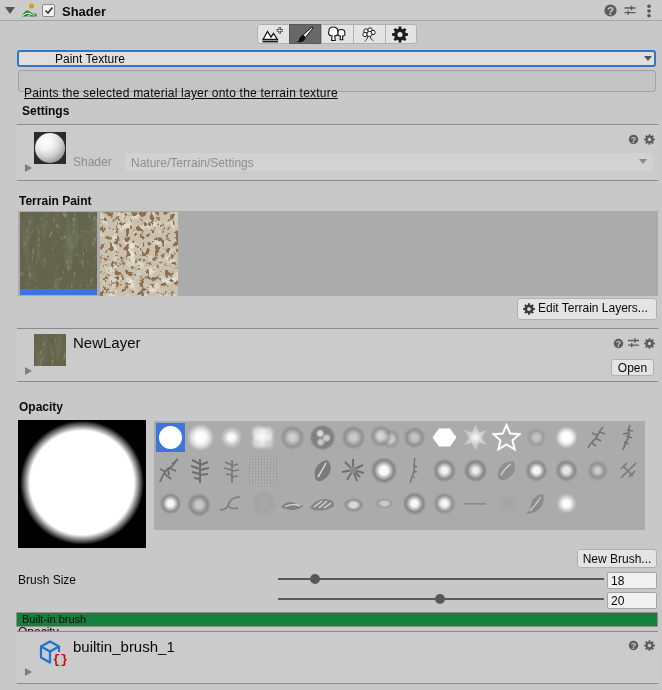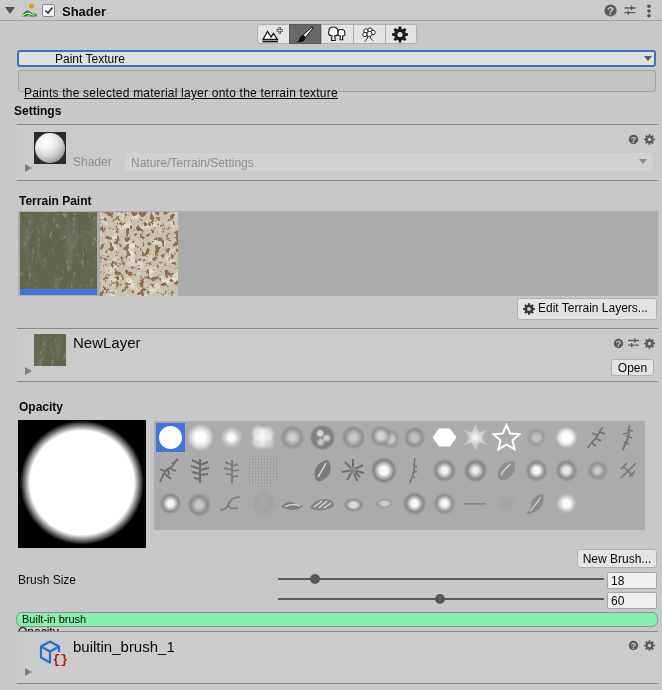--- a/index.html
+++ b/index.html
@@ -82,21 +82,21 @@
  </g>
 </svg>
 <svg class="abs" style="left:391px;top:26px" width="18" height="17" viewBox="-6.7 -6.3 13.4 12.6">
       <use href="#gearP" fill="#1d1d1d"></use>
     </svg>
 <div class="abs" style="left:17px;top:50px;width:639px;height:17px;background:#dfdfdf;border:2px solid #3574c1;border-radius:3px;box-sizing:border-box;"></div>
 <div class="abs" style="left:22px;top:52px;margin-left:33px;">Paint Texture</div>
 <div class="abs" style="left:644px;top:56px;width:0;height:0;border-top:5px solid #555;border-left:4px solid transparent;border-right:4px solid transparent;"></div>
 <div class="abs" style="left:18px;top:70px;width:638px;height:22px;background:#c3c3c3;border:1px solid #a2a2a2;border-radius:3px;box-sizing:border-box;"></div>
 <div class="abs" style="left:24px;top:86px;letter-spacing:0.22px;text-decoration:underline;">Paints the selected material layer onto the terrain texture</div>
-<div class="abs b" style="left:14px;top:104px;">Settings</div>
+<div class="abs b" style="left:22px;top:104px;">Settings</div>
 <div class="box" style="top:124px;height:57px;"></div>
 <div class="abs" style="left:34px;top:132px;width:32px;height:32px;background:#2b2b2b;"></div>
 <div class="abs" style="left:35px;top:133px;width:30px;height:30px;border-radius:50%;background:radial-gradient(circle at 36% 28%,#ffffff 0%,#f2f2f2 28%,#d3d3d3 52%,#a2a2a2 74%,#757575 90%,#5f5f5f 100%);"></div>
 <svg class="abs" style="left:628px;top:134px" width="11" height="11">
       <use href="#helpG" x="5.5" y="5.5"></use>
     </svg>
 <svg class="abs" style="left:644px;top:134px" width="11" height="11" viewBox="-6.1 -6.1 12.2 12.2">
       <use href="#gearP" fill="#5c5c5c"></use>
     </svg>
 <div class="abs grey" style="left:73px;top:155px;">Shader</div>
@@ -262,22 +262,22 @@
 <div class="btn" style="left:577px;top:549px;width:80px;height:19px;padding-top:2px;">New Brush...</div>
 <div class="abs" style="left:18px;top:573px;">Brush Size</div>
 <div class="abs" style="left:278px;top:578px;width:326px;height:2px;background:#5a5a5a;"></div>
 <div class="abs" style="left:310px;top:574px;width:10px;height:10px;border-radius:50%;background:#585858;"></div>
 <div class="abs" style="left:607px;top:572px;width:50px;height:17px;background:#f0f0f0;border:1px solid #a5a5a5;border-radius:2px;box-sizing:border-box;"></div>
 <div class="abs" style="left:611px;top:574px;">18</div>
 <div class="abs" style="left:18px;top:593px;margin-top:32px;">Opacity</div>
 <div class="abs" style="left:278px;top:598px;width:326px;height:2px;background:#5a5a5a;"></div>
 <div class="abs" style="left:435px;top:594px;width:10px;height:10px;border-radius:50%;background:#585858;"></div>
 <div class="abs" style="left:607px;top:592px;width:50px;height:17px;background:#f0f0f0;border:1px solid #a5a5a5;border-radius:2px;box-sizing:border-box;"></div>
-<div class="abs" style="left:611px;top:594px;">60</div>
-<div class="abs" style="left:16px;top:612px;width:642px;height:15px;background:#86efac;border:1px solid #8e8e8e;border-radius:6px;box-sizing:border-box;font-size:11px;"><span style="position:relative;left:5px;top:0px;">Built-in brush</span></div>
+<div class="abs" style="left:611px;top:594px;">20</div>
+<div class="abs" style="left:16px;top:612px;width:642px;height:15px;background:#15803d;border:1px solid #8e8e8e;border-radius:1px;box-sizing:border-box;font-size:11px;"><span style="position:relative;left:5px;top:0px;">Built-in brush</span></div>
 <div class="box" style="top:631px;height:53px;"></div>
 <svg class="abs" style="left:37px;top:638px" width="30" height="30" viewBox="0 0 30 30">
  <g stroke="#1e73d2" stroke-width="2.2" fill="none" stroke-linejoin="round">
   <path d="M4,8.5 L13,3.5 L22,8.5 L13,13.5 Z"></path>
   <path d="M4,8.5 L4,19.5 L13,24.5 L13,13.5"></path>
   <path d="M22,8.5 L22,14"></path>
  </g>
  <g fill="#c00e0e" font-family="Liberation Mono" font-weight="bold" font-size="13">
   <text x="15.5" y="24.5">{}</text>
  </g>

